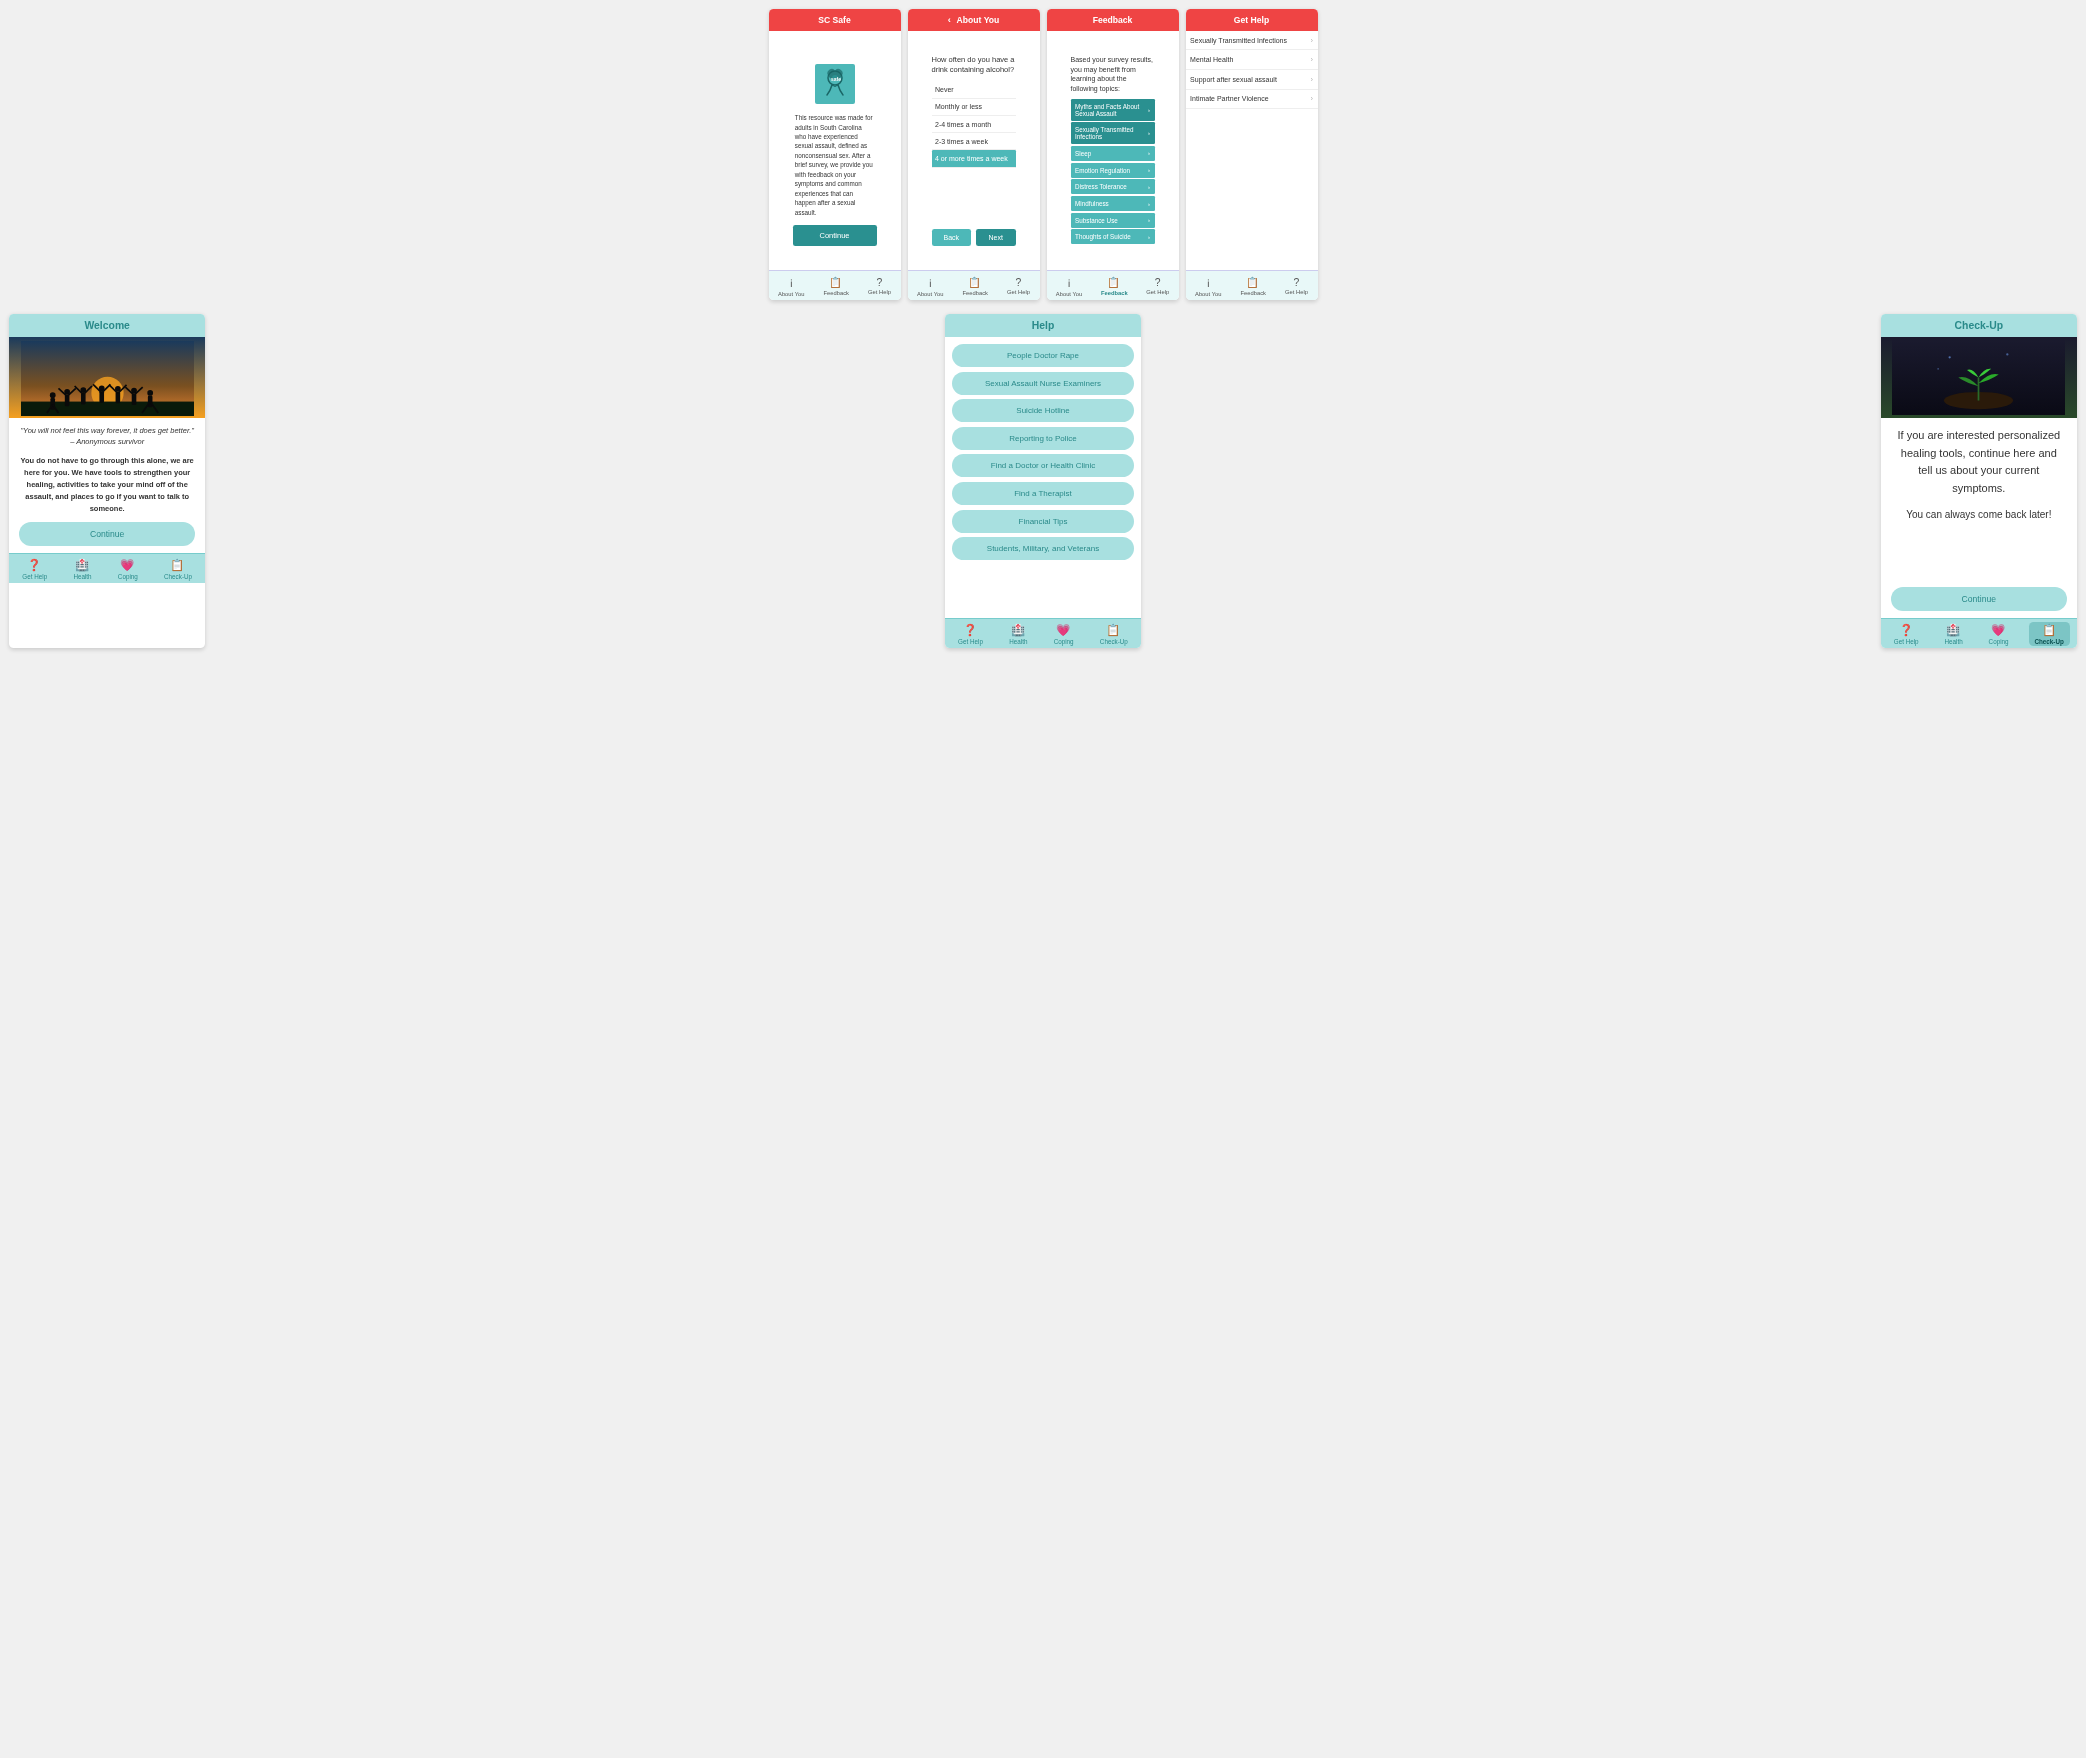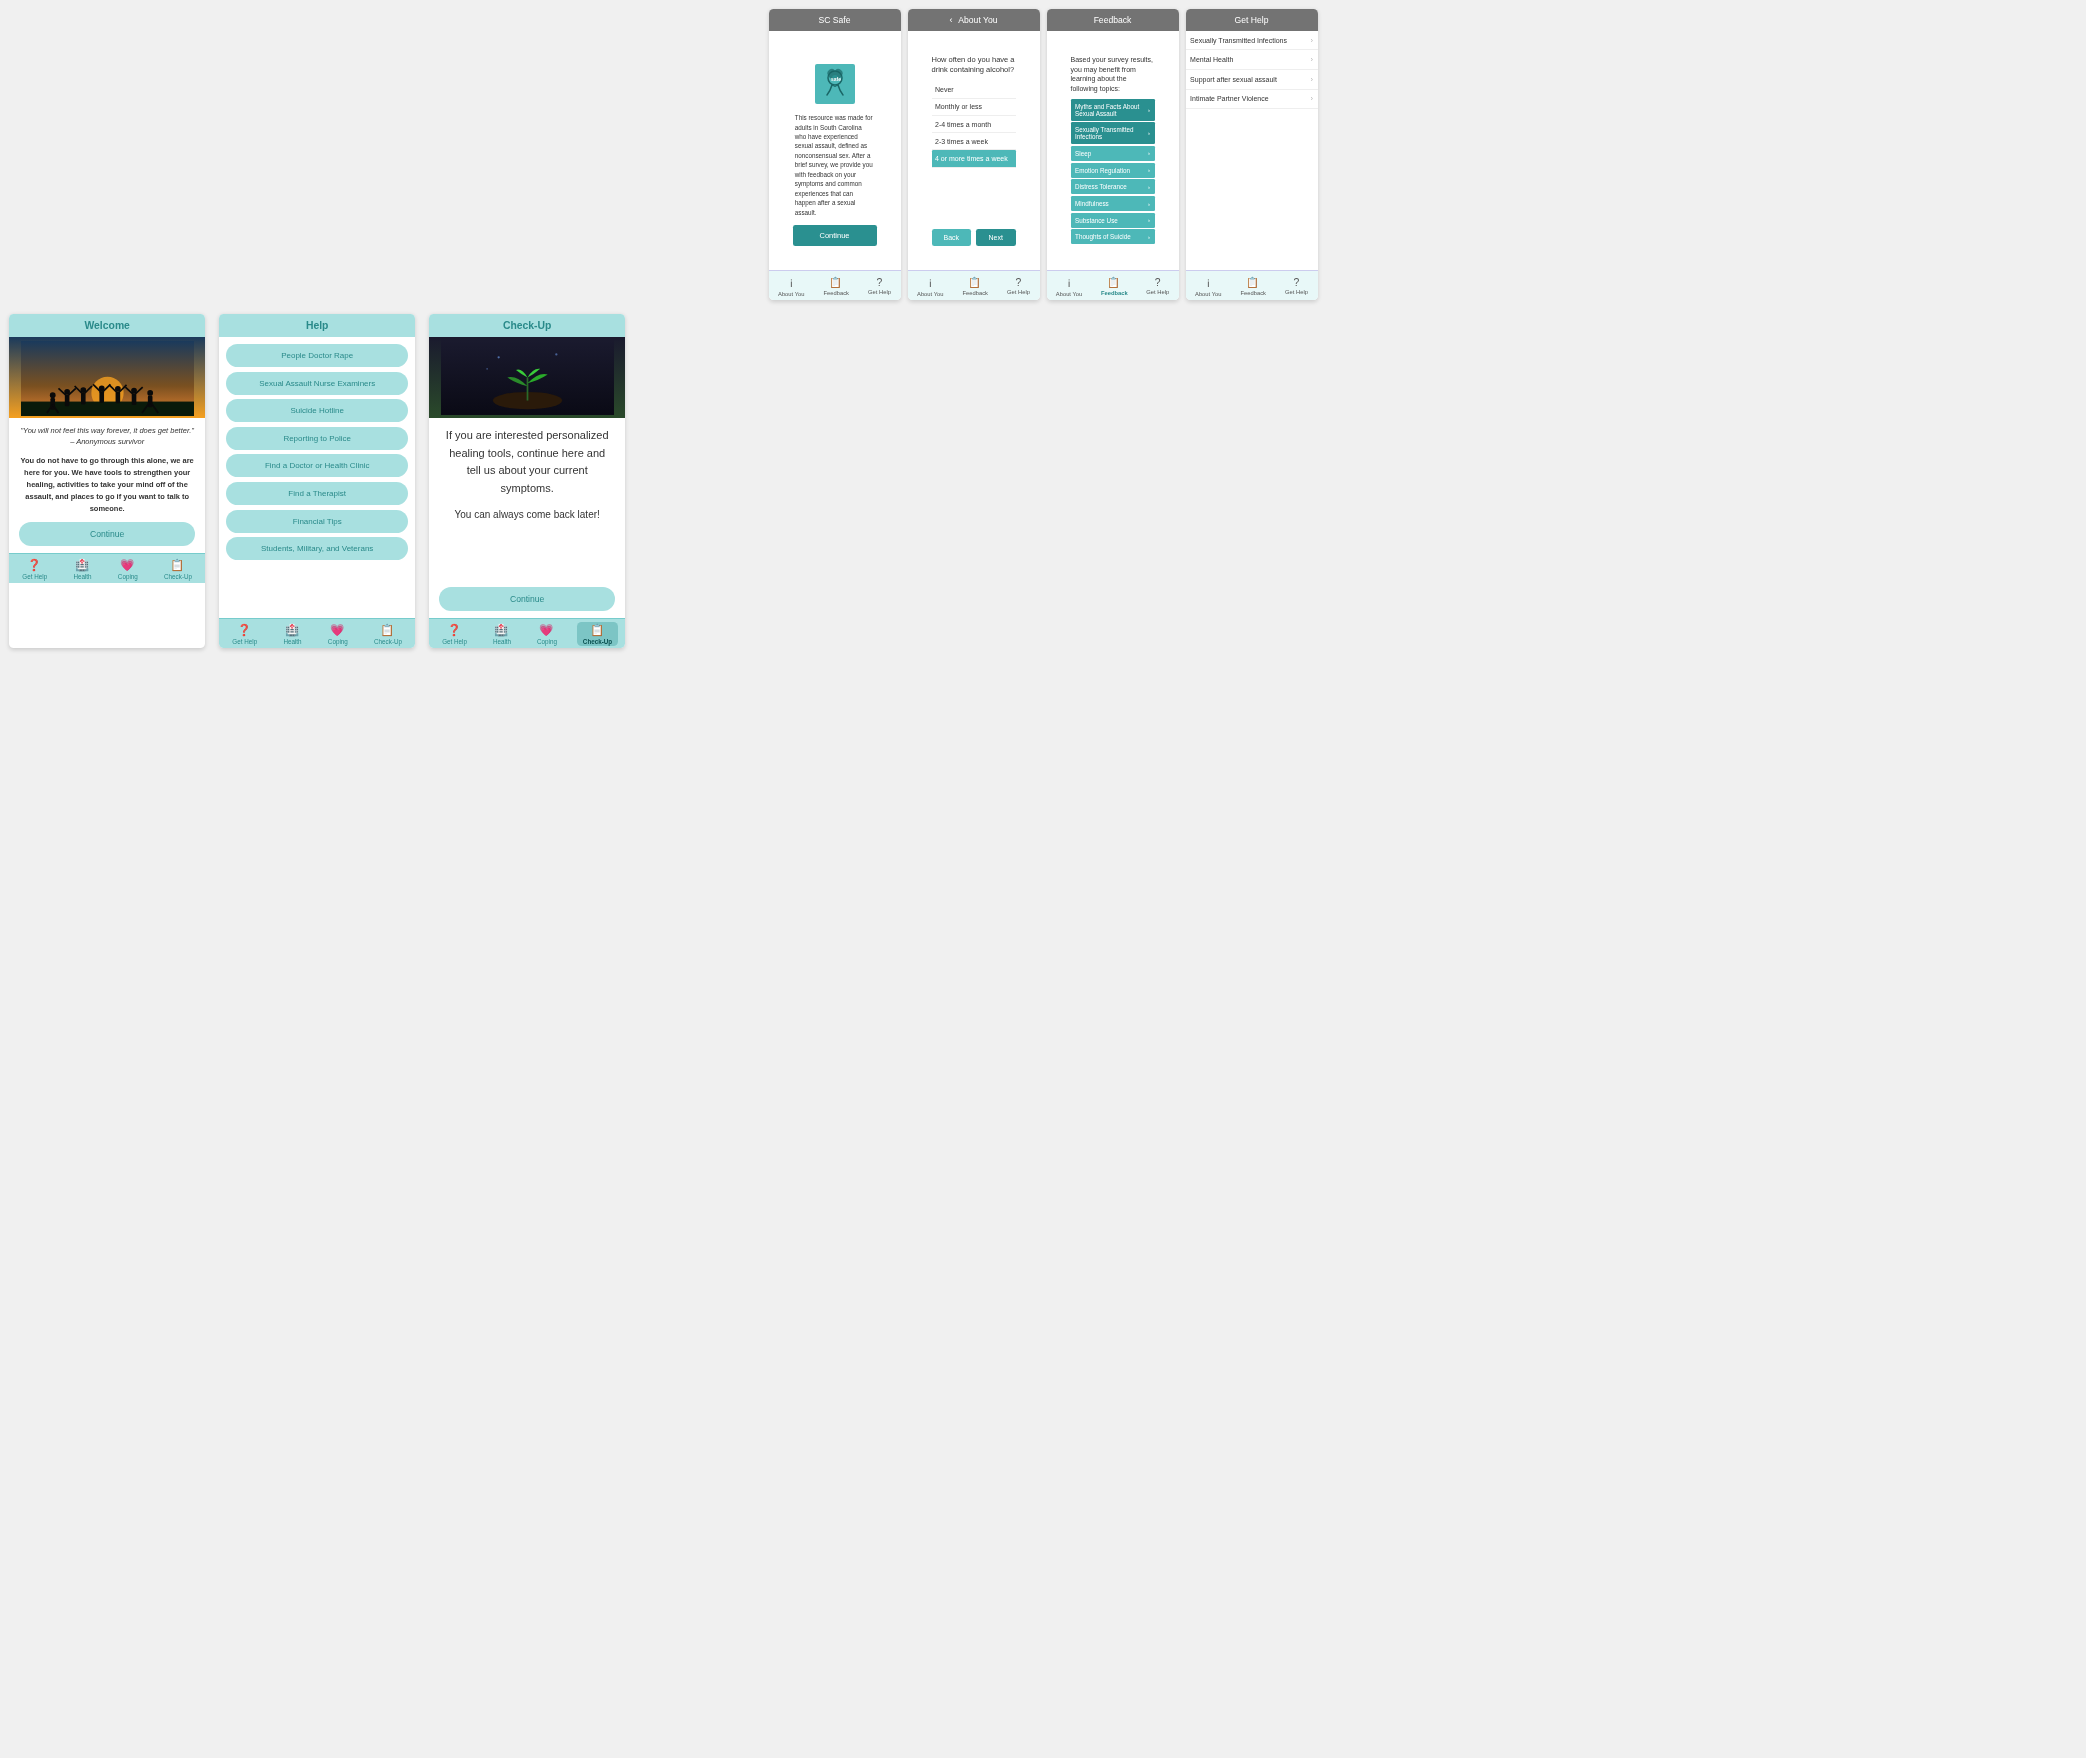--- a/index.html
+++ b/index.html
@@ -13,44 +13,44 @@
     .top-row {
       display: flex;
       gap: 7px;
       margin-bottom: 14px;
       justify-content: center;
     }
 
     
     .bottom-row {
       display: flex;
-      gap: 14px;
-      justify-content: flex-start;
+      gap: 20px;
+      justify-content: space-between;
     }
 
     .phone {
       background: #fff;
       border-radius: 4.6px;
       overflow: hidden;
       box-shadow: 0 1.2px 4.6px rgba(0,0,0,0.15);
       display: flex;
       flex-direction: column;
     }
 
     .phone-top { width: 132px; min-height: 242px; }
     .phone-bottom { width: 196px; min-height: 334px; }
 
     
     .phone-header {
-      background: #737373;
+      background: #ef4444;
       color: white;
       text-align: center;
       padding: 5.8px 4.6px;
       font-size: 8.6px;
-      font-weight: 400;
+      font-weight: 700;
       display: flex;
       align-items: center;
       justify-content: center;
       gap: 3.5px;
     }
     .phone-header .back-arrow {
       margin-right: 2.3px;
       font-size: 9.2px;
       cursor: pointer;
     }

